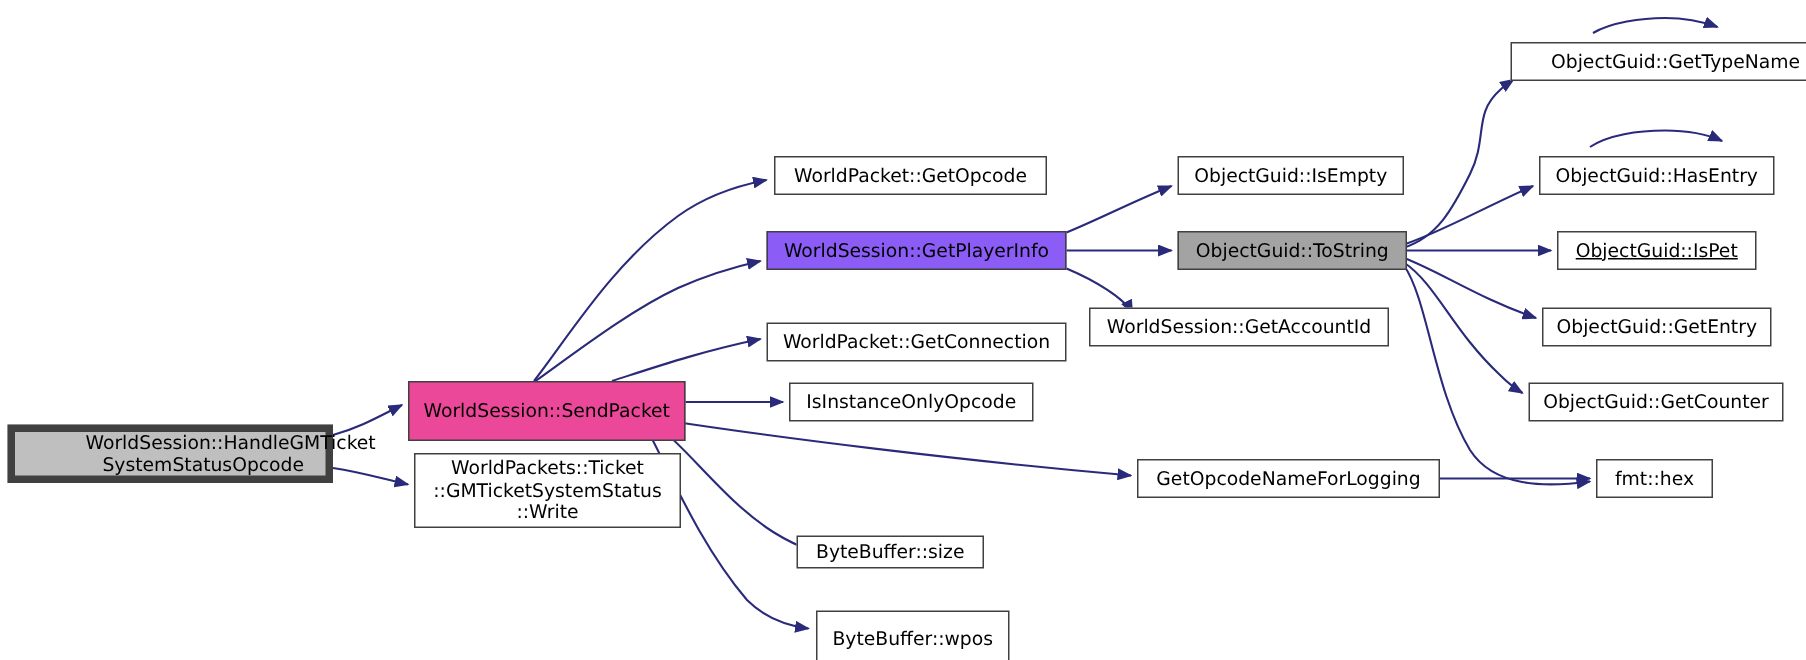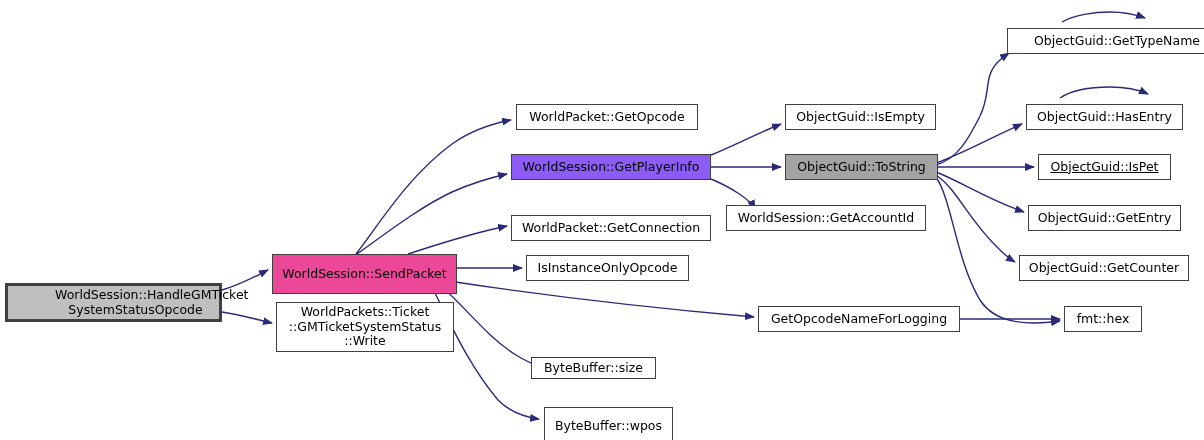--- a/index.html
+++ b/index.html
@@ -35,21 +35,21 @@
     line-height: 14.5px;
     display: flex;
     align-items: center;
     justify-content: center;
     text-align: center;
     white-space: pre-line;
     letter-spacing: 0px;
   }
   .node.highlight {
     background: #bfbfbf;
-    border: 3px solid #a21caf;
+    border: 5px solid #a21caf;
     padding-left: 44px;
   }
   .node-label {
     display: block;
     width: 100%;
     padding: 0 3px;
     box-sizing: border-box;
   }
 </style>
 </head>

